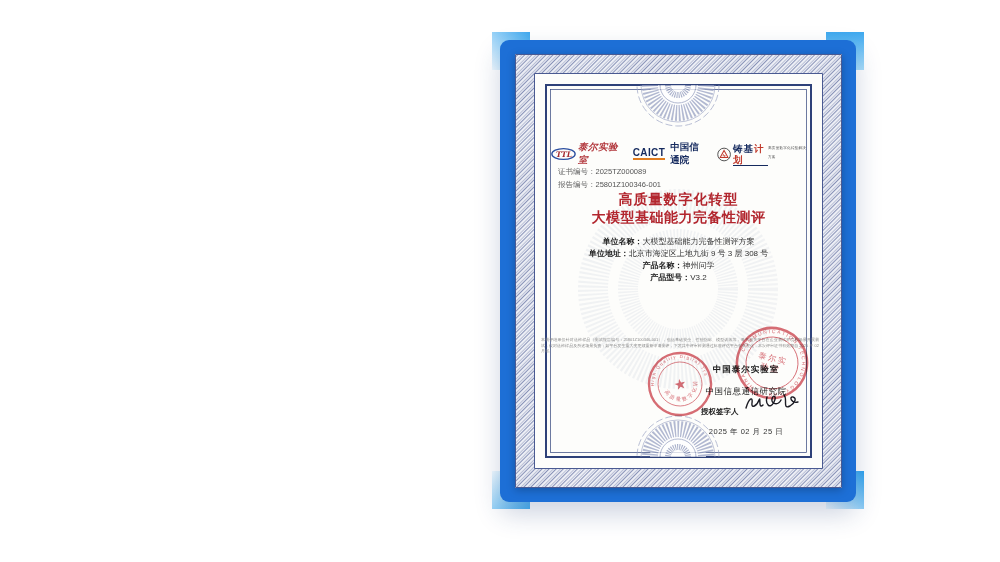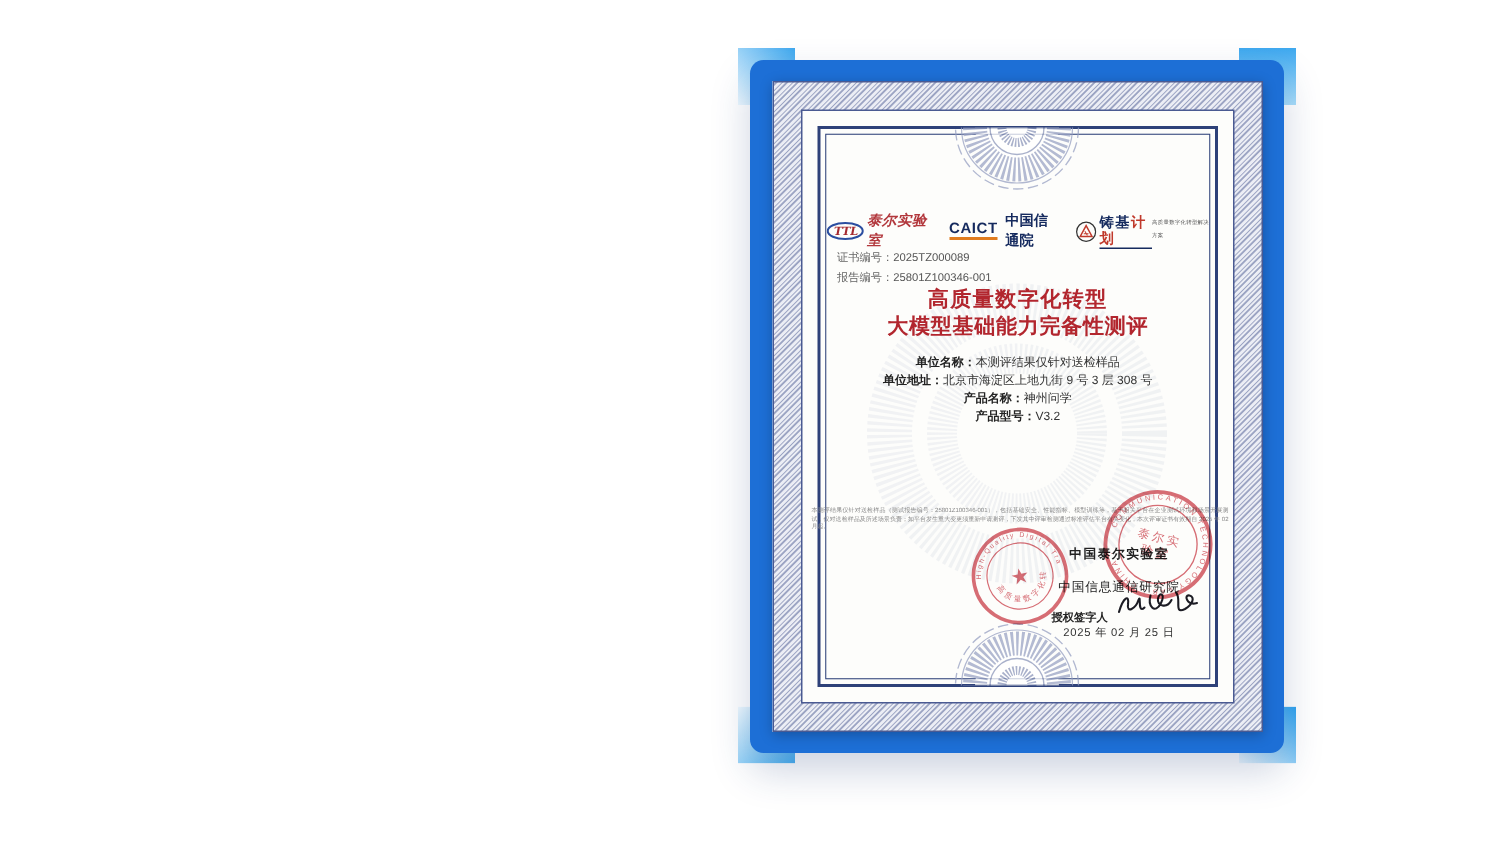--- a/index.html
+++ b/index.html
@@ -52,21 +52,21 @@
   .para{position:absolute;left:26px;top:254px;width:278px;font-size:7.2px;line-height:10.5px;
         color:#333;text-align:justify;text-indent:2em;}
   .para .uline{text-decoration:underline;}
   .fineprint{position:absolute;left:26px;top:283px;width:278px;font-size:4px;line-height:5.6px;
              color:#8a8a8a;text-align:justify;}
   
   .footer{position:absolute;left:172px;top:310px;width:118px;text-align:center;color:#222;}
   .org1{font-size:8.5px;font-weight:bold;letter-spacing:1px;}
   .org2{font-size:8.5px;font-weight:normal;letter-spacing:.5px;margin-top:10px;}
   .signrow{font-size:7.5px;font-weight:bold;margin-top:9px;text-align:left;padding-left:14px;}
-  .datezh{font-size:7.5px;color:#333;margin-top:0;letter-spacing:.5px;}
+  .datezh{font-size:7.5px;color:#333;margin-top:10px;letter-spacing:.5px;}
   .seal{position:absolute;mix-blend-mode:multiply;opacity:.85;}
   .seal.left{left:127px;top:292px;transform:rotate(-12deg);}
   .seal.right{left:214px;top:266px;transform:rotate(14deg);}
   .signature{position:absolute;left:228px;top:336px;}
 </style>
 </head>
 <body>
 
 <div class="stage">
 
@@ -152,21 +152,21 @@
     </div>
     <div class="reportno">
       <b>报告编号：</b><span>25801Z100346-001</span>
     </div>
 
     <div class="title1">高质量数字化转型</div>
     <div class="title2">大模型基础能力完备性测评</div>
 
     <div class="fields">
       <div class="row">
-        <span class="lab">单位名称：</span><span>本测评结果仅针对送检样品</span>
+        <span class="lab">单位名称：</span><span>大模型基础能力完备性测评方案</span>
       </div>
       <div class="row">
         <span class="lab">单位地址：</span><span>北京市海淀区上地九街 9 号 3 层 308 号</span>
       </div>
       <div class="row">
         <span class="lab">产品名称：</span><span>神州问学</span>
       </div>
       <div class="row">
         <span class="lab">产品型号：</span><span>V3.2</span>
       </div>

